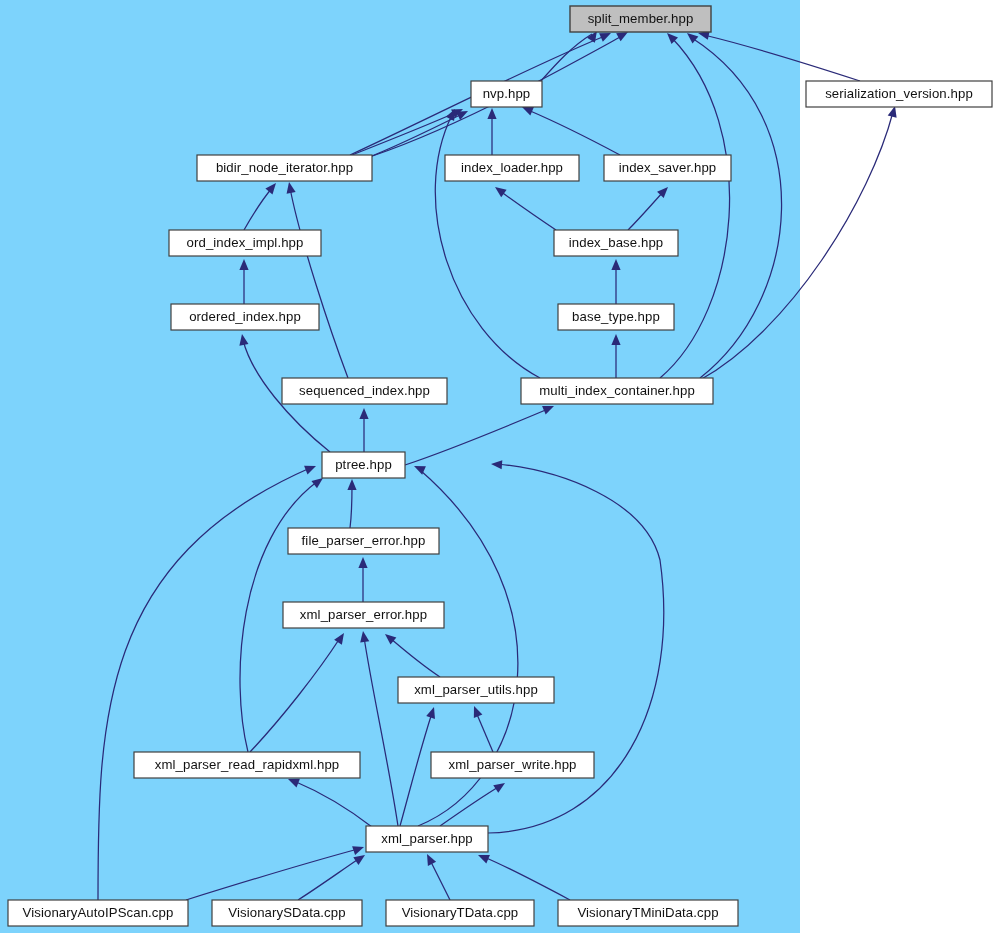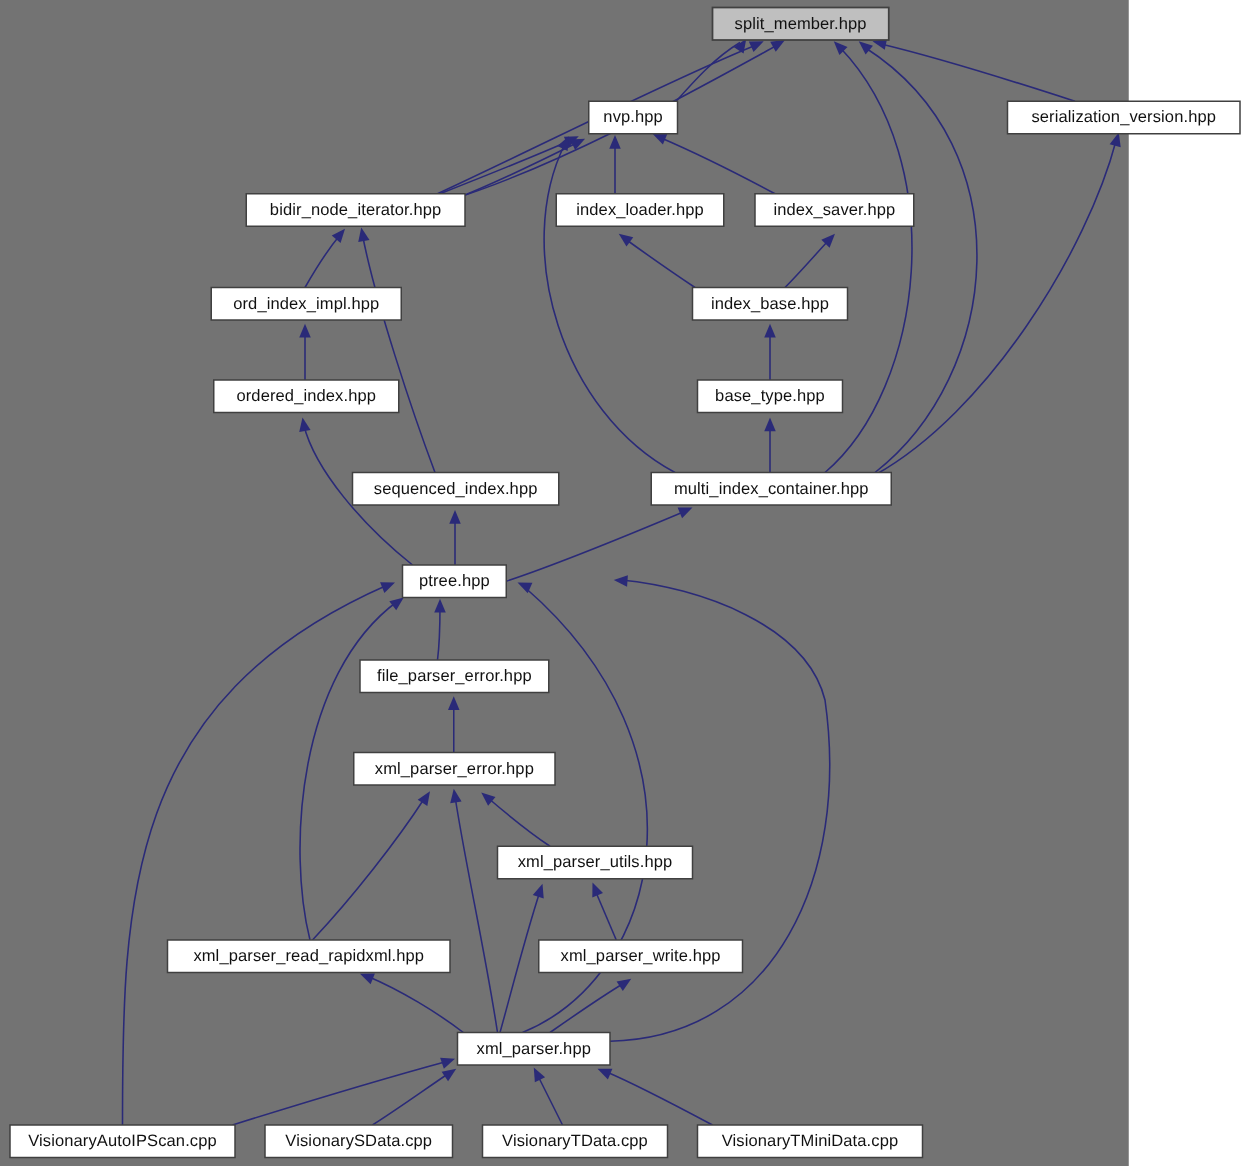--- a/index.html
+++ b/index.html
@@ -8,23 +8,23 @@
     background: #ffffff;
   }
   body {
     width: 997px;
     height: 933px;
     font-family: "Liberation Sans", sans-serif;
     overflow: hidden;
   }
   #graph-root {
     position: relative;
-    width: 903px;
+    width: 800px;
     height: 933px;
-    background: #737373;
+    background: #7dd3fc;
   }
   svg.graph-canvas {
     position: absolute;
     left: 0;
     top: 0;
     width: 997px;
     height: 933px;
     display: block;
   }
   .node-box rect {

